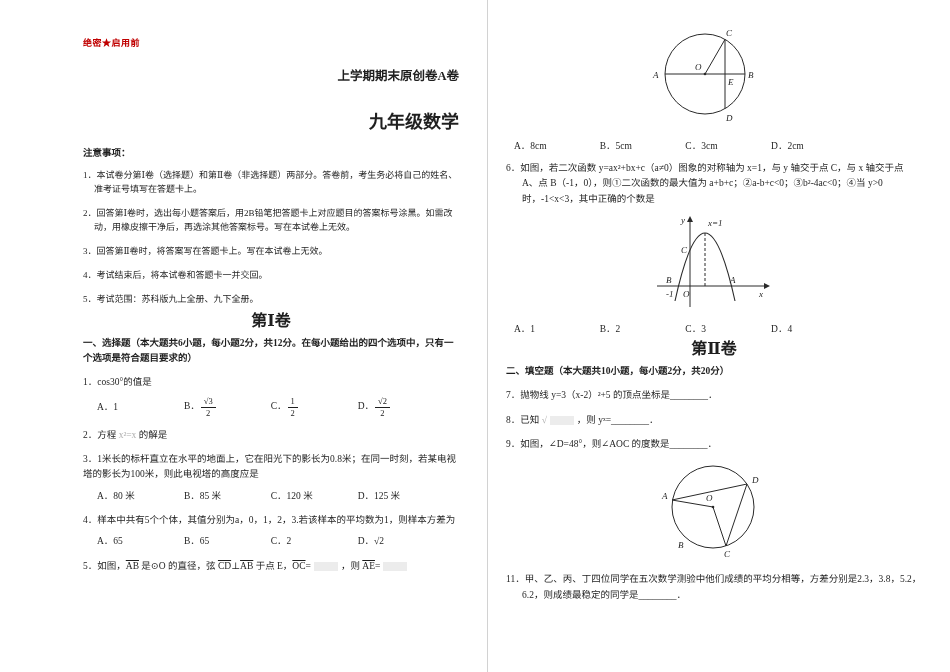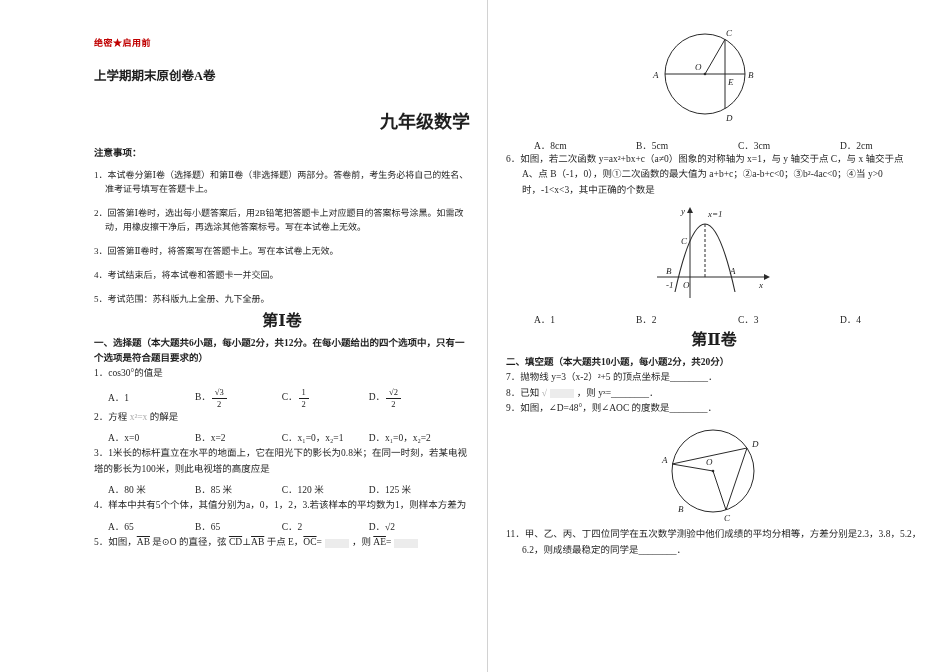--- a/index.html
+++ b/index.html
@@ -5,38 +5,38 @@
   * { margin:0; padding:0; box-sizing:border-box; }
   html,body { background:#ffffff; }
   body {
     width:950px; height:672px; overflow:hidden;
     font-family:"Liberation Serif","DejaVu Serif",serif;
     color:#1f1f1f;
   }
   .page { position:relative; width:950px; height:672px; background:#fff; }
   .divider { position:absolute; left:487px; top:0; height:672px; width:1px; background:#d2d2d2; }
 
-  .col-left  { position:absolute; left:94px;  top:36px; width:376px; }
+  .col-left  { position:absolute; left:83px;  top:36px; width:376px; }
   .col-right { position:absolute; left:506px; top:24px; width:416px; }
 
   .secrecy { color:#c00000; font-weight:bold; font-size:9px; letter-spacing:.5px; }
-  .subtitle { text-align:left; font-weight:bold; font-size:12.5px; margin-top:16px; }
+  .subtitle { text-align:right; font-weight:bold; font-size:12.5px; margin-top:16px; }
   .title    { text-align:right; font-weight:bold; font-size:18px;  margin-top:23px; }
   .meta     { text-align:center; font-size:9.5px; margin-top:13px; }
   .notice-head { font-weight:bold; font-size:9.5px; margin-top:12px; }
   .notice { font-size:9px; line-height:1.55; margin-top:10px; padding-left:11px; text-indent:-11px; }
   .part-head { text-align:center; font-size:16px; font-weight:bold; margin-top:0; margin-bottom:4px; }
   .sec-head  { font-weight:bold; font-size:9.5px; line-height:1.6; margin-top:5px; }
 
-  .q { font-size:9.5px; line-height:1.62; }
+  .q { font-size:9.5px; line-height:1.62; margin-top:9px; }
   .q-hang { padding-left:16px; text-indent:-16px; }
   .opts { display:flex; font-size:9.5px; margin-top:6px; padding-left:14px; align-items:center; }
   .opts .opt { width:24%; }
   .opts-r { padding-left:8px; }
-  .opts-r .opt { width:21%;margin-left:20px; }
+  .opts-r .opt { width:21%; }
 
   .frac { display:inline-flex; flex-direction:column; vertical-align:middle; text-align:center;
           font-size:8.5px; line-height:1.25; margin:0 1px; }
   .frac .num { border-bottom:1px solid #1f1f1f; padding:0 3px; }
   .frac .den { padding:0 3px; }
 
   .bar { text-decoration:overline; }
   .rad { text-decoration:overline; }
   .ghost { color:#aeaeae; }
   .ghost-box { display:inline-block; width:24px; height:9px; background:#ececec; vertical-align:middle; margin:0 3px; }
@@ -82,26 +82,20 @@
             </span></span>
         <span class="opt"><span>D．</span><span class="frac">
               <span class="num">√2</span>
               <span class="den">2</span>
             </span></span>
       </div>
     </div>
 
     <div class="q">
       <div><span>2．方程 </span><span class="ghost">x²=x</span><span> 的解是</span></div>
-      <div class="opts">
-        <span class="opt">A．x=0</span>
-        <span class="opt">B．x=2</span>
-        <span class="opt">C．x₁=0，x₂=1</span>
-        <span class="opt">D．x₁=0，x₂=2</span>
-      </div>
     </div>
 
     <div class="q">
       <div>3．1米长的标杆直立在水平的地面上，它在阳光下的影长为0.8米；在同一时刻，若某电视塔的影长为100米，则此电视塔的高度应是</div>
       <div class="opts">
         <span class="opt">A．80 米</span>
         <span class="opt">B．85 米</span>
         <span class="opt">C．120 米</span>
         <span class="opt">D．125 米</span>
       </div>

